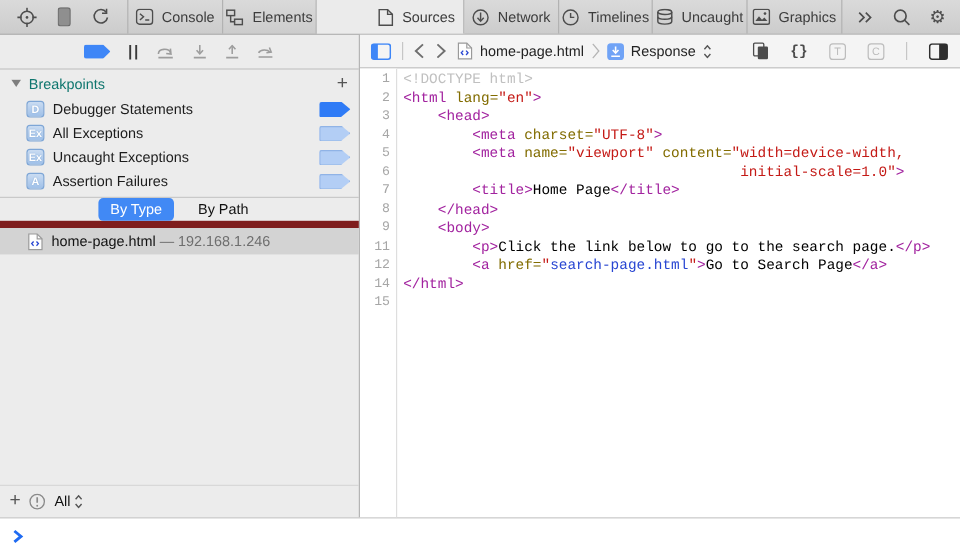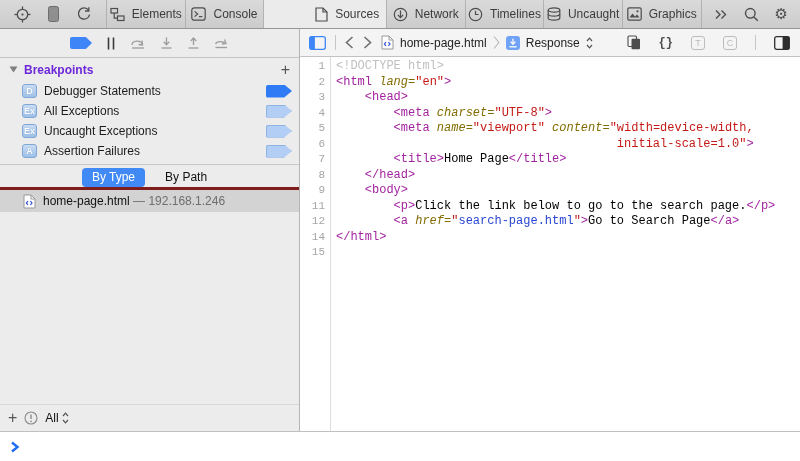--- a/index.html
+++ b/index.html
@@ -31,38 +31,38 @@
   .dbg-controls { height:29px; border-bottom:1px solid #c3c3c3;
     display:flex; align-items:center; justify-content:center; gap:14px; }
   .dbg-controls .ctl { display:flex; align-items:center; justify-content:center; }
   .bp-shape { width:22px; height:12px; background:#3e86f7;
     clip-path:polygon(0 0, 72% 0, 100% 50%, 72% 100%, 0 100%); border-radius:2px; }
   .dim { color:#9d9d9d; }
   .dark { color:#3a3a3a; }
 
   
   .section-hdr { height:23px; display:flex; align-items:center; padding:0 9px; gap:6px; }
-  .section-hdr .title { font-weight:bold; color:#6d28d9; }
+  .section-hdr .title { font-weight:normal; color:#0f766e; }
   .section-hdr .spacer { flex:1; }
   .plus { font-size:16px; color:#555; font-weight:normal; line-height:1; }
   .bp-row { height:20px; display:flex; align-items:center; padding:0 7px 0 22px; gap:7px; }
   .bp-badge { width:15px; height:14px; border-radius:3px; flex:none;
     background:linear-gradient(#cadcf2,#9fc0e8); border:1px solid #7ea6d6;
     color:#fff; font-size:9px; font-weight:bold; display:flex; align-items:center;
     justify-content:center; text-shadow:0 0 1px #6b97cc; }
   .bp-label { flex:1; color:#1c1c1c; }
   .bp-flag { width:26px; height:13px; border-radius:2px;
     clip-path:polygon(0 0, 70% 0, 100% 50%, 70% 100%, 0 100%); }
   .bp-flag.on  { background:#2f7bf6; }
   .bp-flag.off { background:#b3cef5; box-shadow:inset 0 0 0 1px #90b3e6; }
   .bp-list { border-bottom:1px solid #c9c9c9; padding-bottom:3px; }
 
   
-  .scope-bar { height:25px; display:flex; align-items:flex-end; justify-content:center;
-    gap:10px; border-bottom:3px solid #7f1d1d; }
+  .scope-bar { height:25px; display:flex; align-items:center; justify-content:center;
+    gap:10px; border-bottom:6px solid #7f1d1d; }
   .pill { padding:2px 10px 3px; border-radius:4px; }
   .pill.sel { background:#4189f5; color:#fff; }
   .pill.plain { color:#111; }
   .res-row { height:22px; background:#d3d3d3; display:flex; align-items:center;
     padding:0 8px 0 23px; gap:7px; }
   .res-name { color:#111; }
   .res-host { color:#6e6e6e; }
   .side-fill { flex:1; }
 
   
@@ -90,21 +90,21 @@
     font-family:"Liberation Mono", monospace; font-size:12px; line-height:15.5px; }
   .gutter-bg { position:absolute; left:0; top:0; bottom:0; width:31px;
     border-right:1px solid #dedede; background:#fff; }
   .code-rows { position:relative; padding-top:2px; }
   .code-row { display:flex; }
   .gutter-num { width:31px; flex:none; text-align:right; padding-right:6px;
     color:#a6a6a6; font-size:11px; }
   .code-text { flex:1; padding-left:5px; white-space:pre; }
   .tok-cm   { color:#c0c0c0; }
   .tok-tag  { color:#a2239f; }
-  .tok-attr { color:#826c00;font-style:italic; }
+  .tok-attr { color:#826c00; }
   .tok-str  { color:#c41a16; }
   .tok-link { color:#2846d2; }
   .tok-txt  { color:#000; }
 
   
   .console-bar { height:30px; border-top:1px solid #c0c0c0; background:#fff;
     display:flex; align-items:center; padding:0 10px; }
 </style>
 </head>
 <body>
@@ -129,37 +129,37 @@
     <span class="tb-btn">
       <svg width="16" height="16" viewBox="0 0 16 16" fill="none" stroke="currentColor" stroke-width="1.3">
         <path d="M12.6 4.2 A 5.6 5.6 0 1 0 13.6 8.6"></path>
         <path d="M12.8 1.2 L12.8 5 L9 5" fill="none"></path>
       </svg>
     </span>
   </div>
 
   <div class="tab">
     <span class="t-icon">
+      <svg width="15" height="14" viewBox="0 0 15 14" fill="none" stroke="currentColor" stroke-width="1.2">
+        <rect x="0.8" y="0.8" width="13.4" height="12.4" rx="2.5"></rect>
+        <path d="M3.6 4.4 L6.6 7 L3.6 9.6"></path>
+          <line x1="8" y1="9.6" x2="11.4" y2="9.6"></line>
+      </svg>
+    </span>
+    <span>Console</span>
+  </div>
+  <div class="tab">
+    <span class="t-icon">
       <svg width="15" height="15" viewBox="0 0 15 15" fill="none" stroke="currentColor" stroke-width="1.2">
         <rect x="1" y="1.5" width="6.5" height="4.5"></rect>
           <rect x="7.5" y="9" width="6.5" height="4.5"></rect>
         <path d="M4.2 6 v5.2 h3.3"></path>
       </svg>
     </span>
     <span>Elements</span>
-  </div>
-  <div class="tab">
-    <span class="t-icon">
-      <svg width="15" height="14" viewBox="0 0 15 14" fill="none" stroke="currentColor" stroke-width="1.2">
-        <rect x="0.8" y="0.8" width="13.4" height="12.4" rx="2.5"></rect>
-        <path d="M3.6 4.4 L6.6 7 L3.6 9.6"></path>
-          <line x1="8" y1="9.6" x2="11.4" y2="9.6"></line>
-      </svg>
-    </span>
-    <span>Console</span>
   </div>
   <div class="tab active">
     <span class="t-icon">
       <svg width="13" height="15" viewBox="0 0 13 15" fill="none" stroke="currentColor" stroke-width="1.2">
         <path d="M1 1 h7 l4 4 v9 h-11 z"></path>
           <path d="M8 1 v4 h4"></path>
       </svg>
     </span>
     <span>Sources</span>
   </div>

